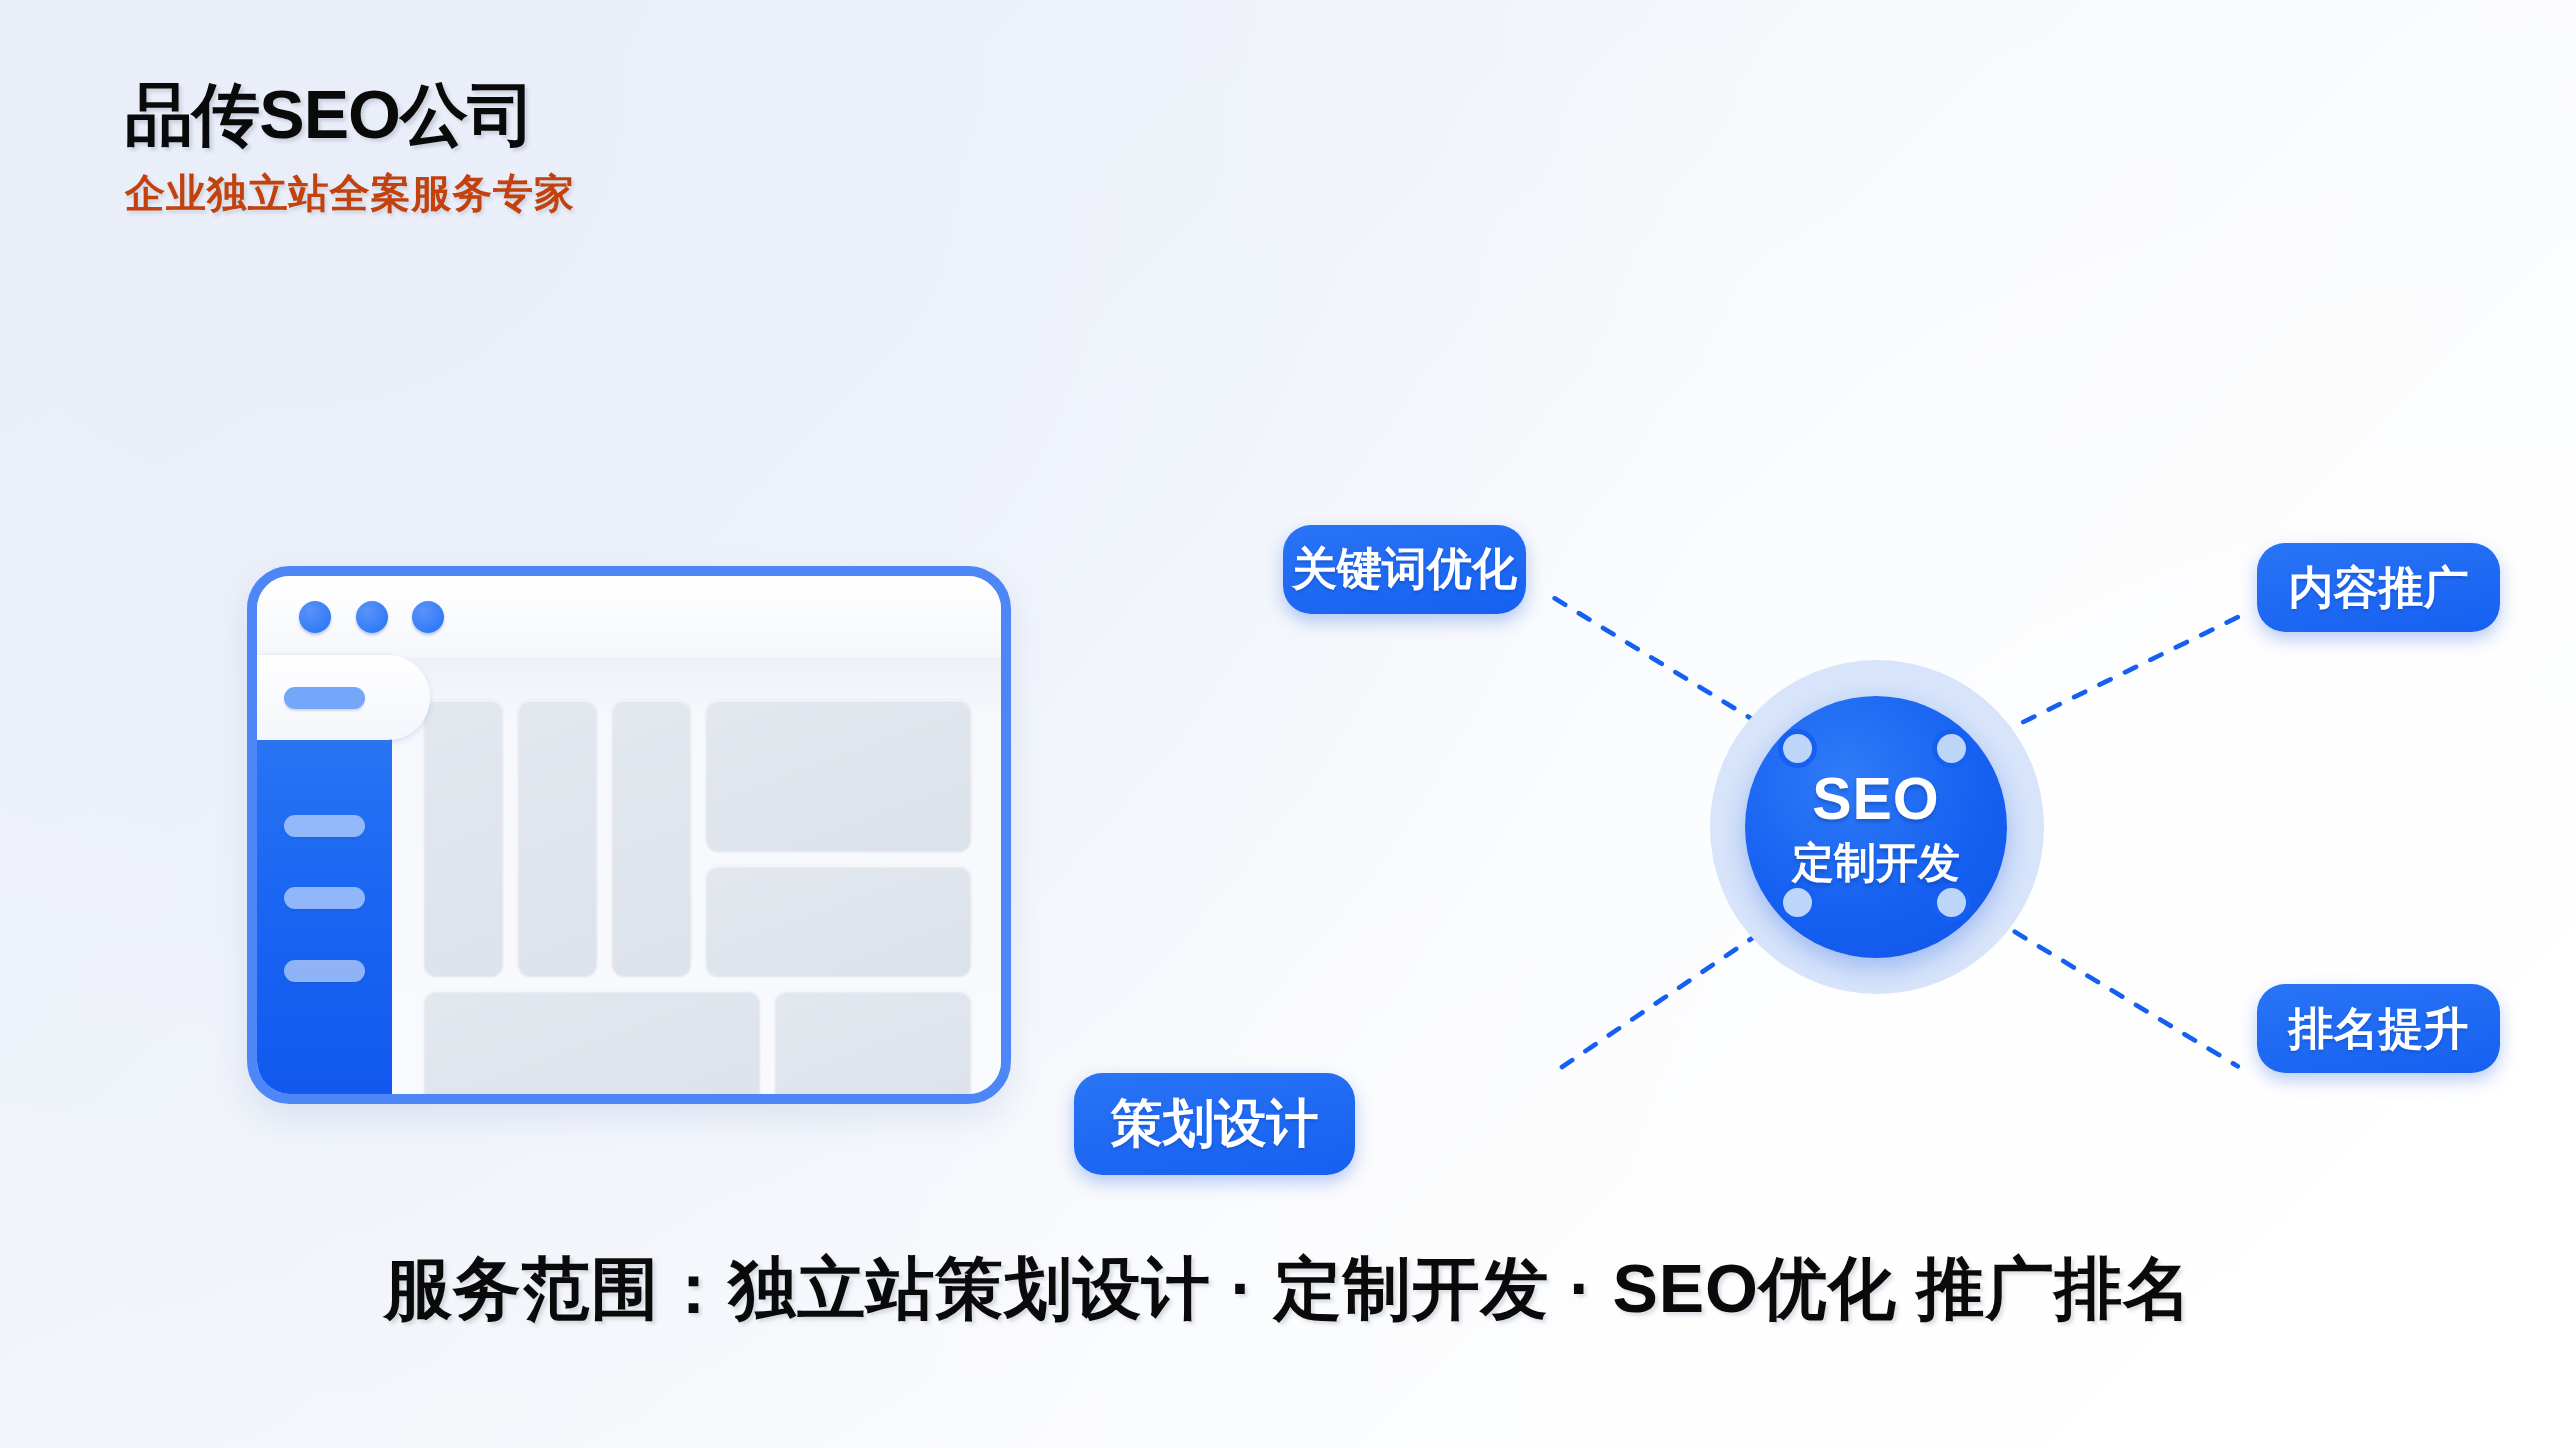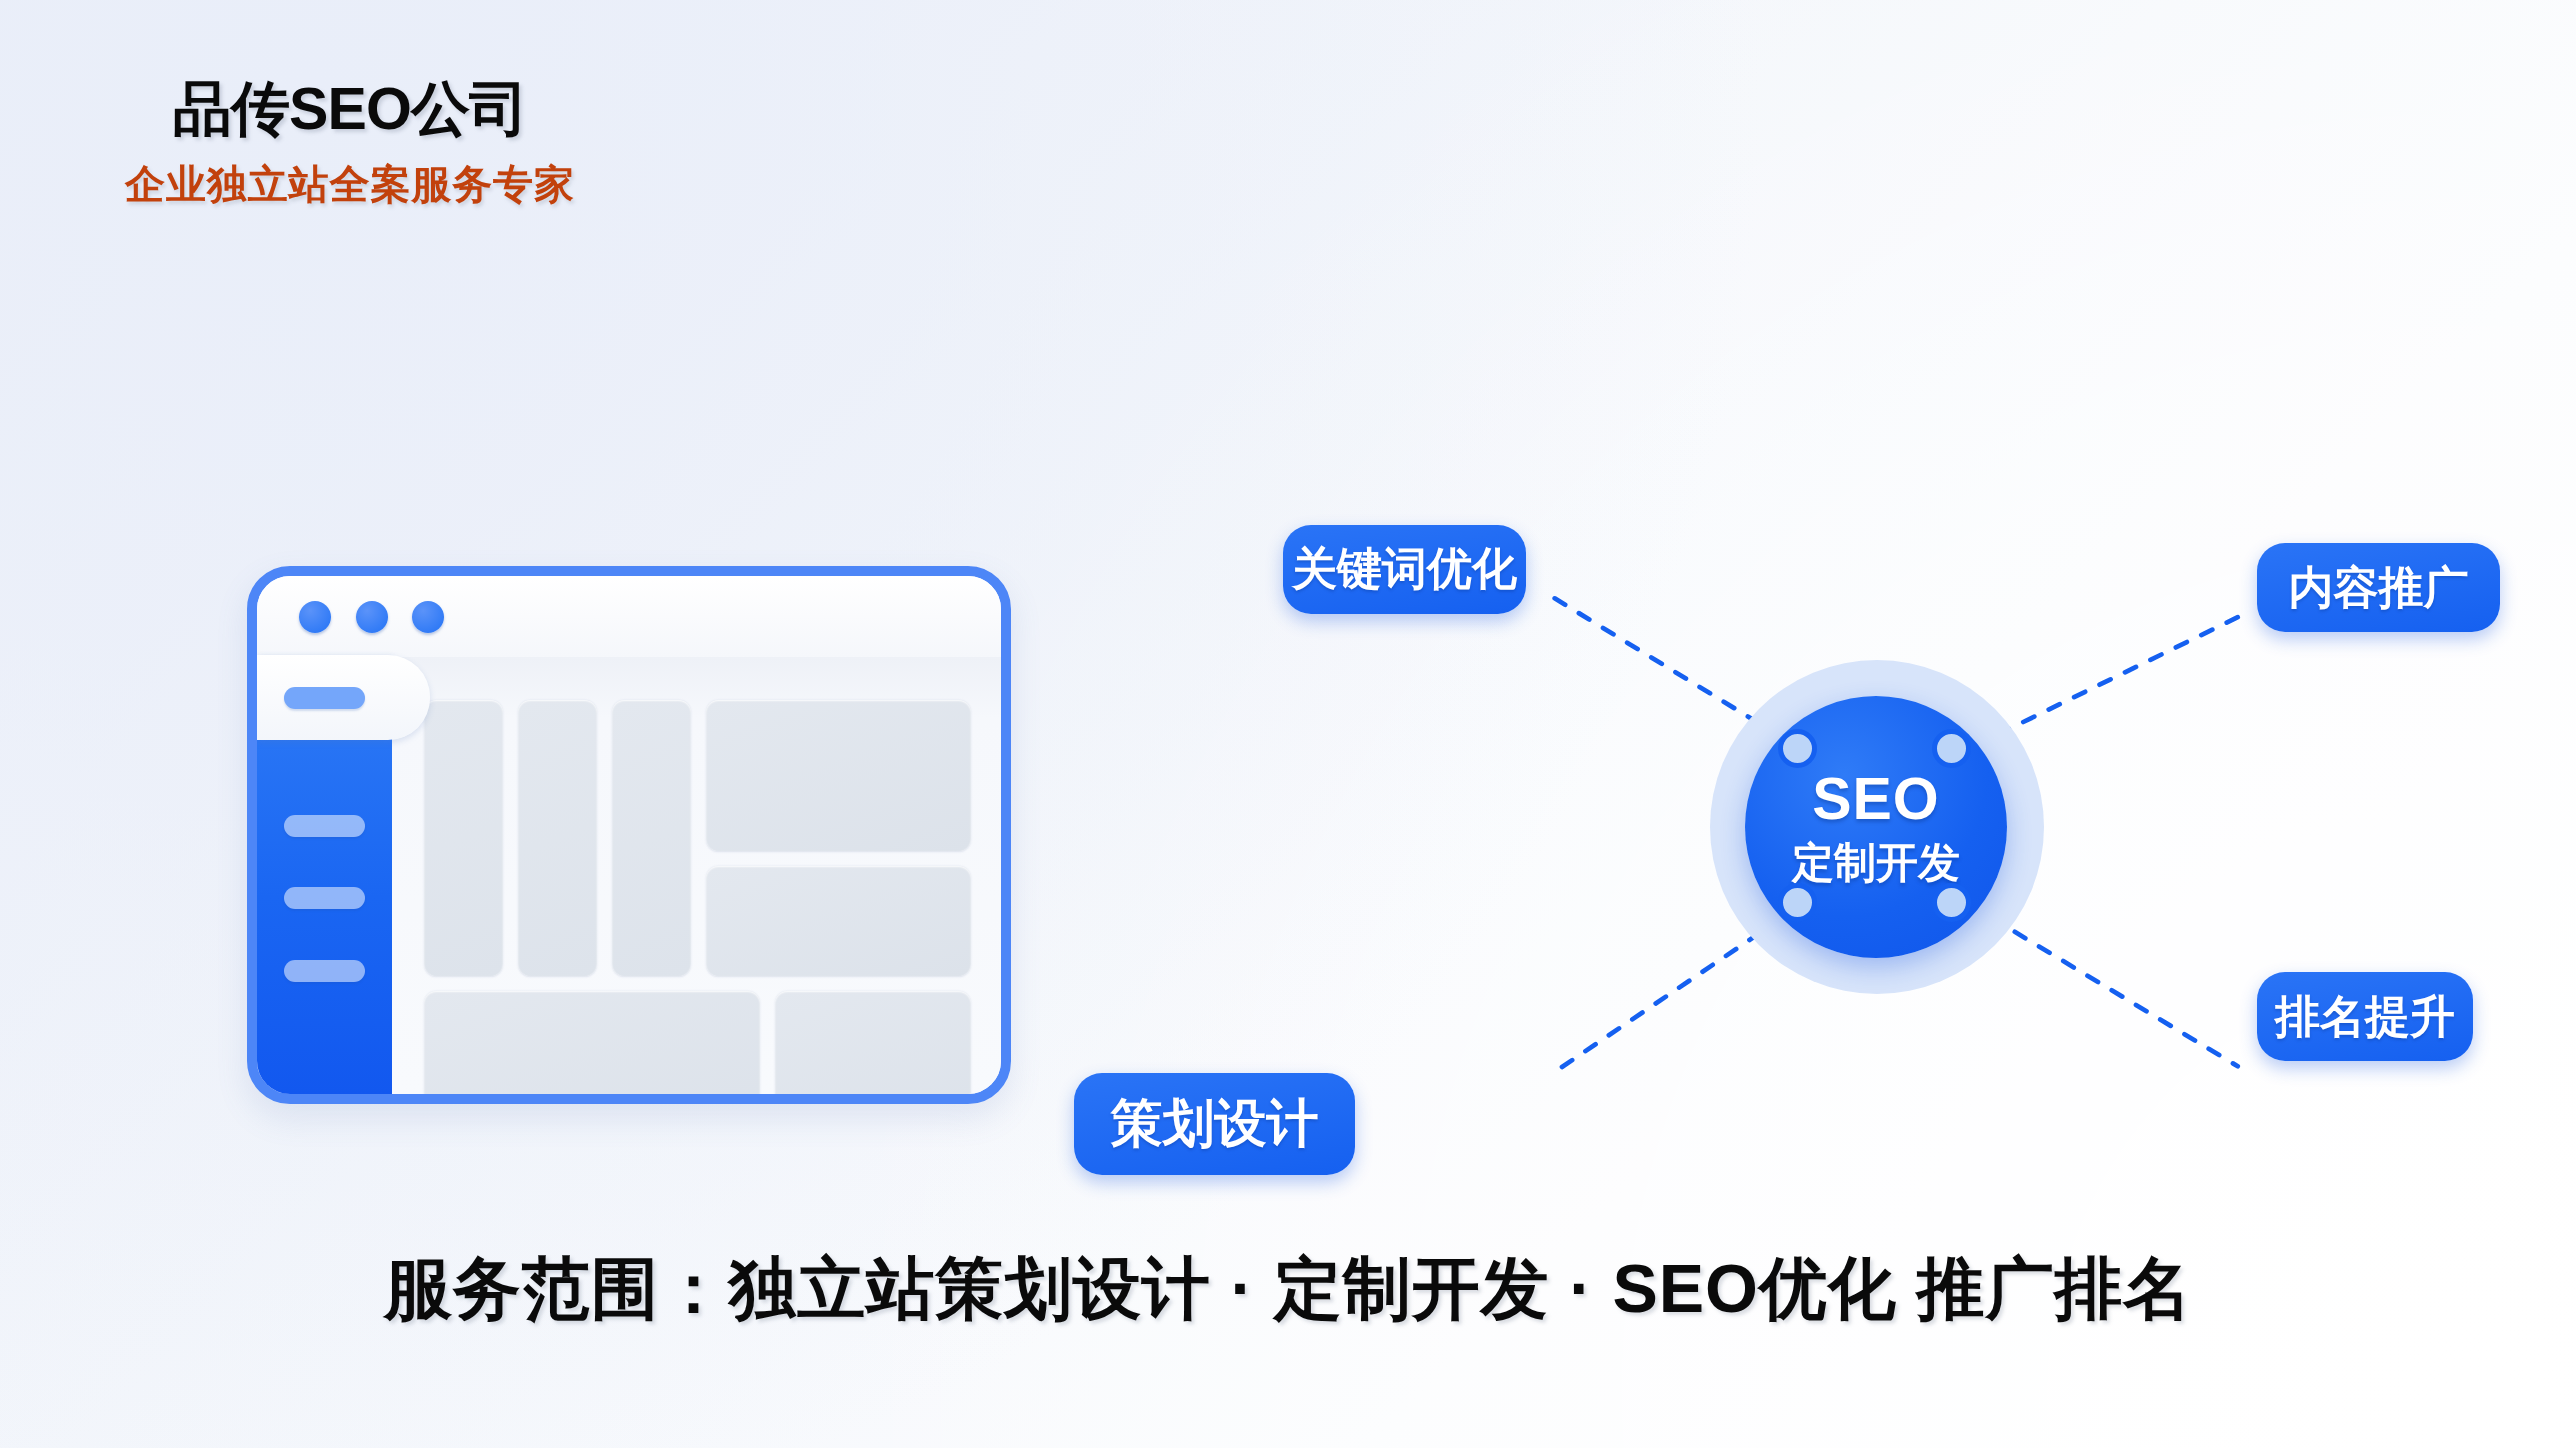--- a/index.html
+++ b/index.html
@@ -12,25 +12,24 @@
     background:
       radial-gradient(circle at 12% 6%, #e9eef9 0%, rgba(233,238,249,0) 55%),
       radial-gradient(circle at 96% 96%, #ffffff 0%, rgba(255,255,255,0) 60%),
       linear-gradient(135deg, #eceff8 0%, #f3f6fb 38%, #fbfcfe 70%, #ffffff 100%);
     position:relative;
   }
 
   
   .header { position:absolute; left:125px; top:78px; }
   .title {
-    font-size:59px; font-weight:bold; color:#0a0a0a;
+    font-size:68px; font-weight:bold; color:#0a0a0a;
     letter-spacing:-0.9px; line-height:1.08;
     text-shadow:2.8px 2.8px 3.8px rgba(120,130,150,0.28);
     white-space:nowrap;
-    text-align:center;
   }
   .subtitle {
     font-size:40px; font-weight:bold; color:#c2410c;
     margin-top:20px; letter-spacing:0.9px; line-height:1.1;
     text-shadow:1.9px 2.8px 3.8px rgba(120,130,150,0.26);
     white-space:nowrap;
   }
 
   
   .mockup { position:absolute; left:247px; top:566px; width:783px; height:547px; }
@@ -124,21 +123,21 @@
     position:absolute; width:29px; height:29px; border-radius:50%;
     background:#bcd5f8; border:5.7px solid #1560f0; box-sizing:content-box;
   }
   .node.tl { left:495px; top:229px; }
   .node.tr { left:649px; top:229px; }
   .node.bl { left:495px; top:383px; }
   .node.br { left:649px; top:383px; }
 
   .badge-kw   { left:0px;    top:24.5px;  width:243px; height:89px; font-size:45px; }
   .badge-con  { left:974px; top:43px;  width:243px; height:89px; font-size:45px; }
-  .badge-rank { left:974px; top:472px; width:216px; height:89px; font-size:45px; }
+  .badge-rank { left:974px; top:484px; width:243px; height:89px; font-size:45px; }
 
   
   .footer {
     position:absolute; left:0; right:0; top:1244px;
     text-align:center; font-size:68px; font-weight:bold; color:#0a0a0a;
     letter-spacing:0.9px; white-space:nowrap;
     text-shadow:2.8px 2.8px 3.8px rgba(120,130,150,0.26);
   }
 </style>
 </head>

